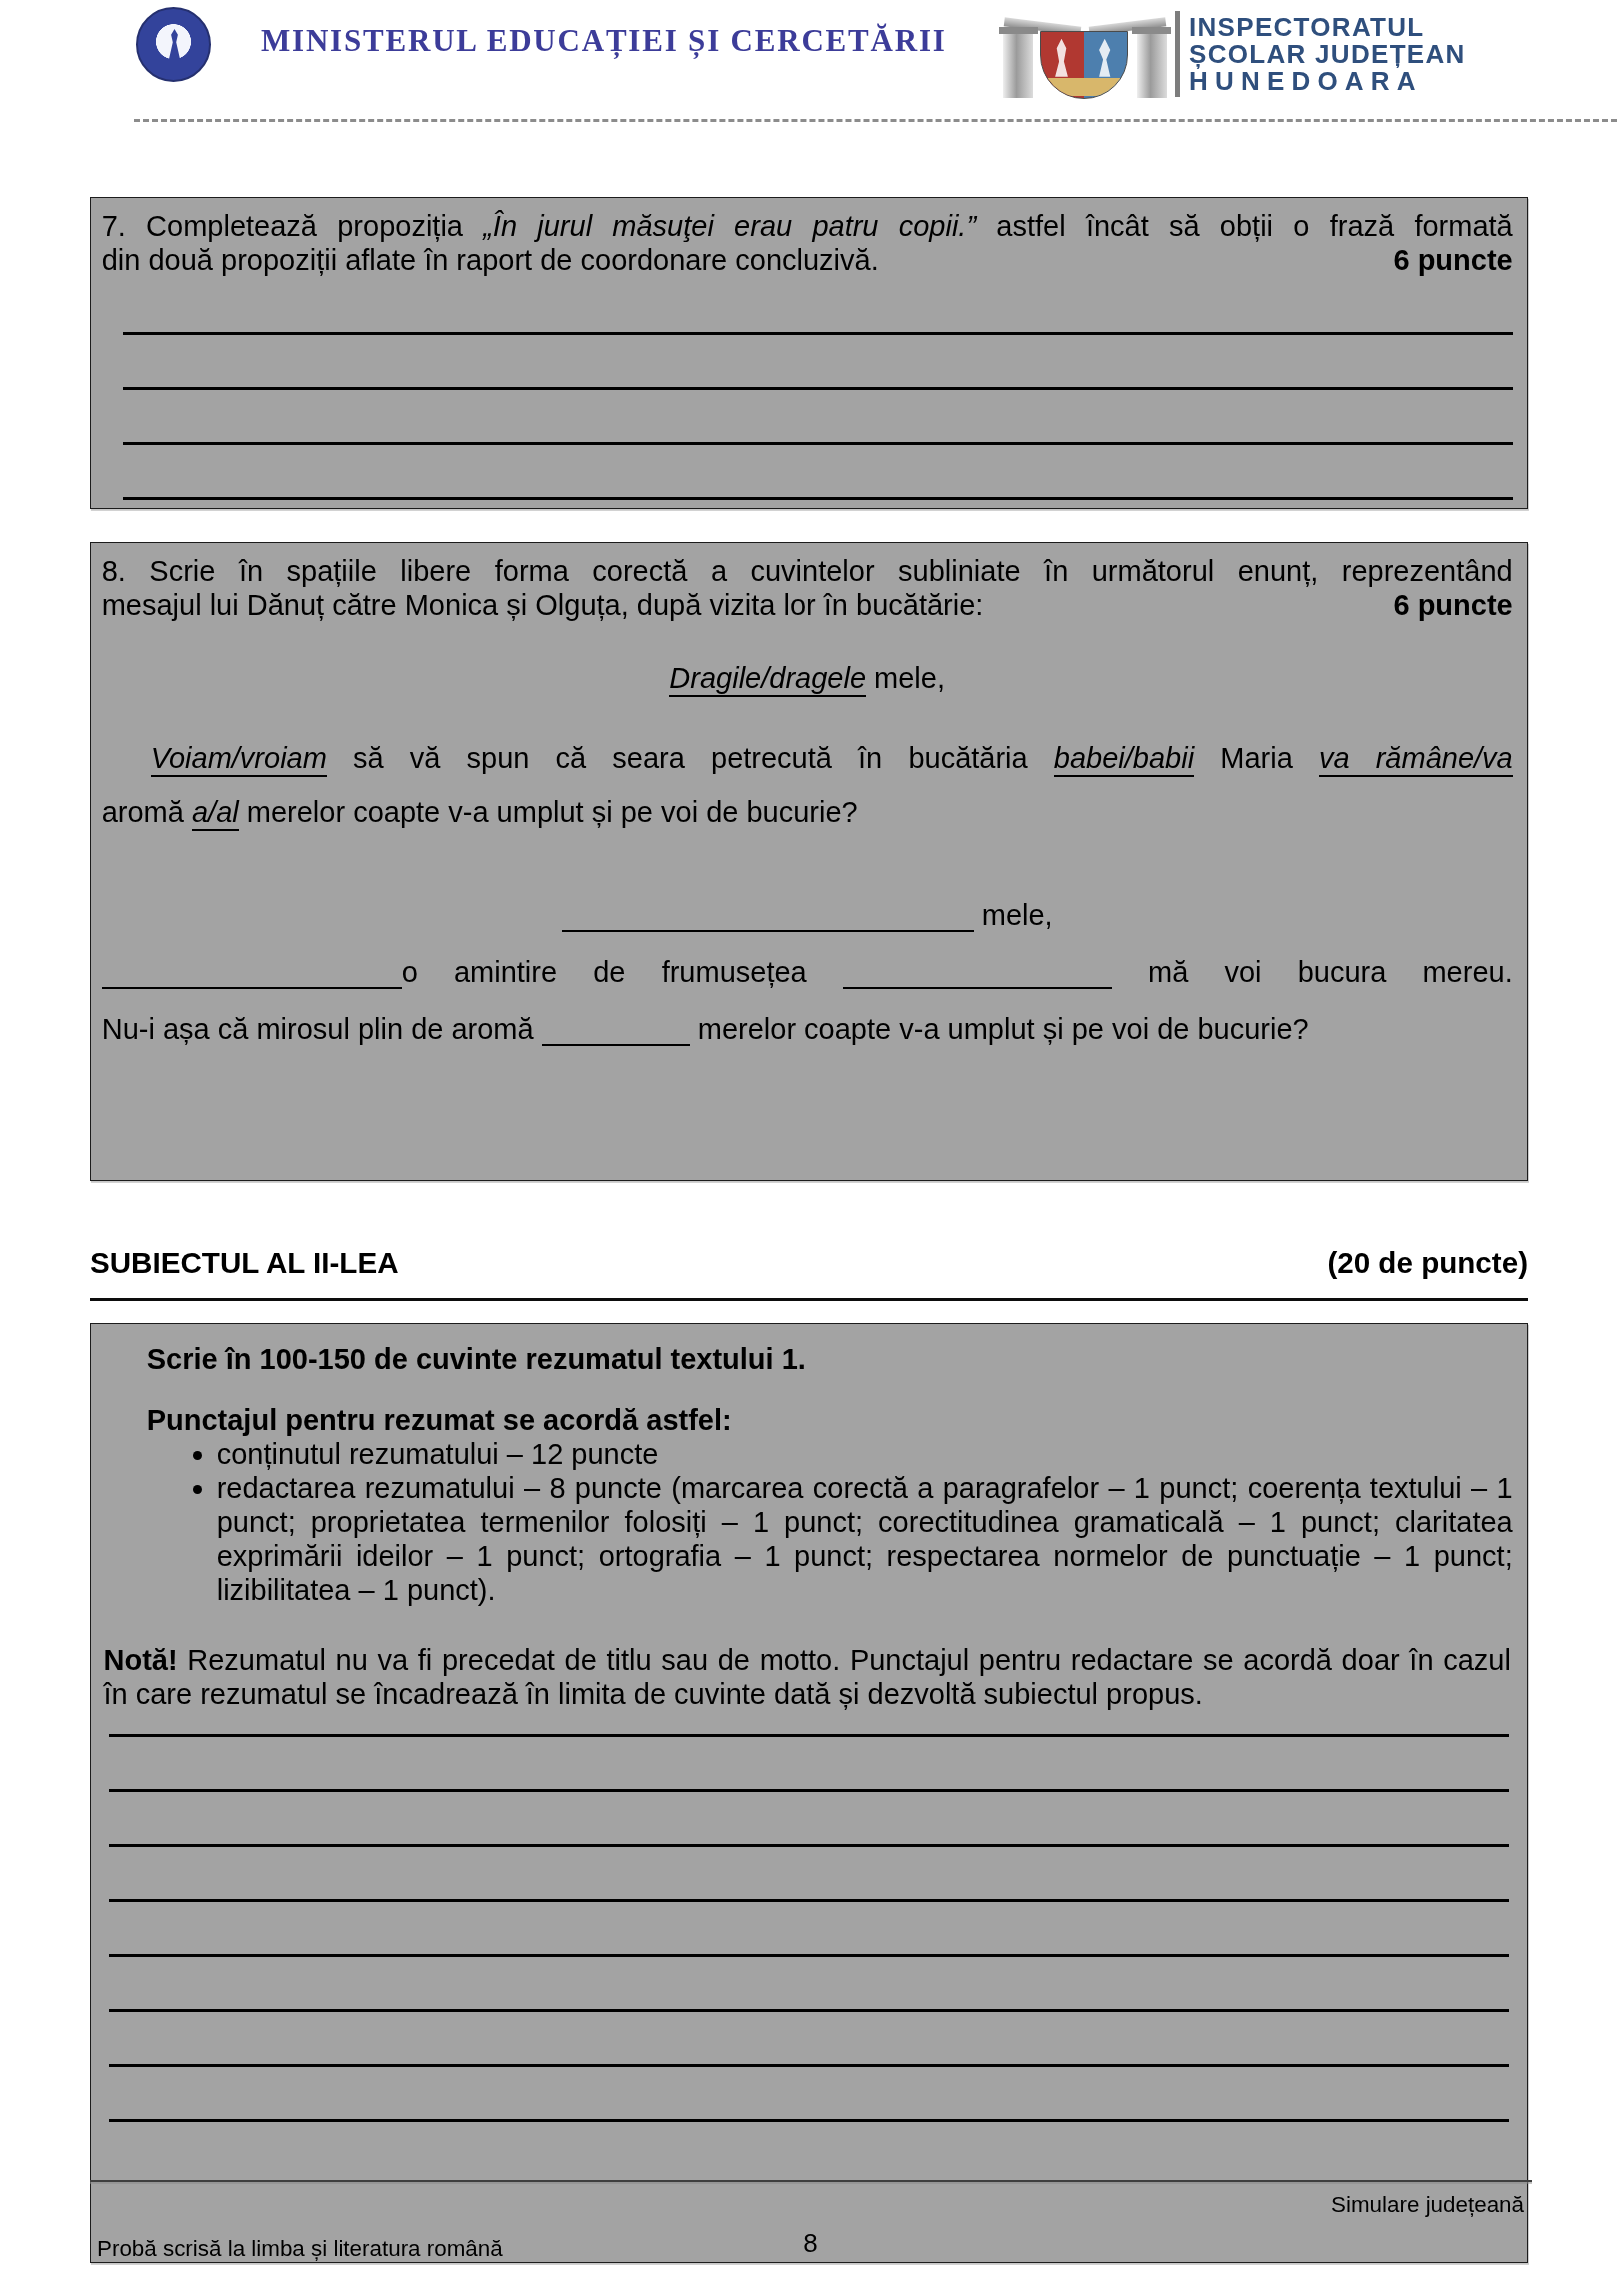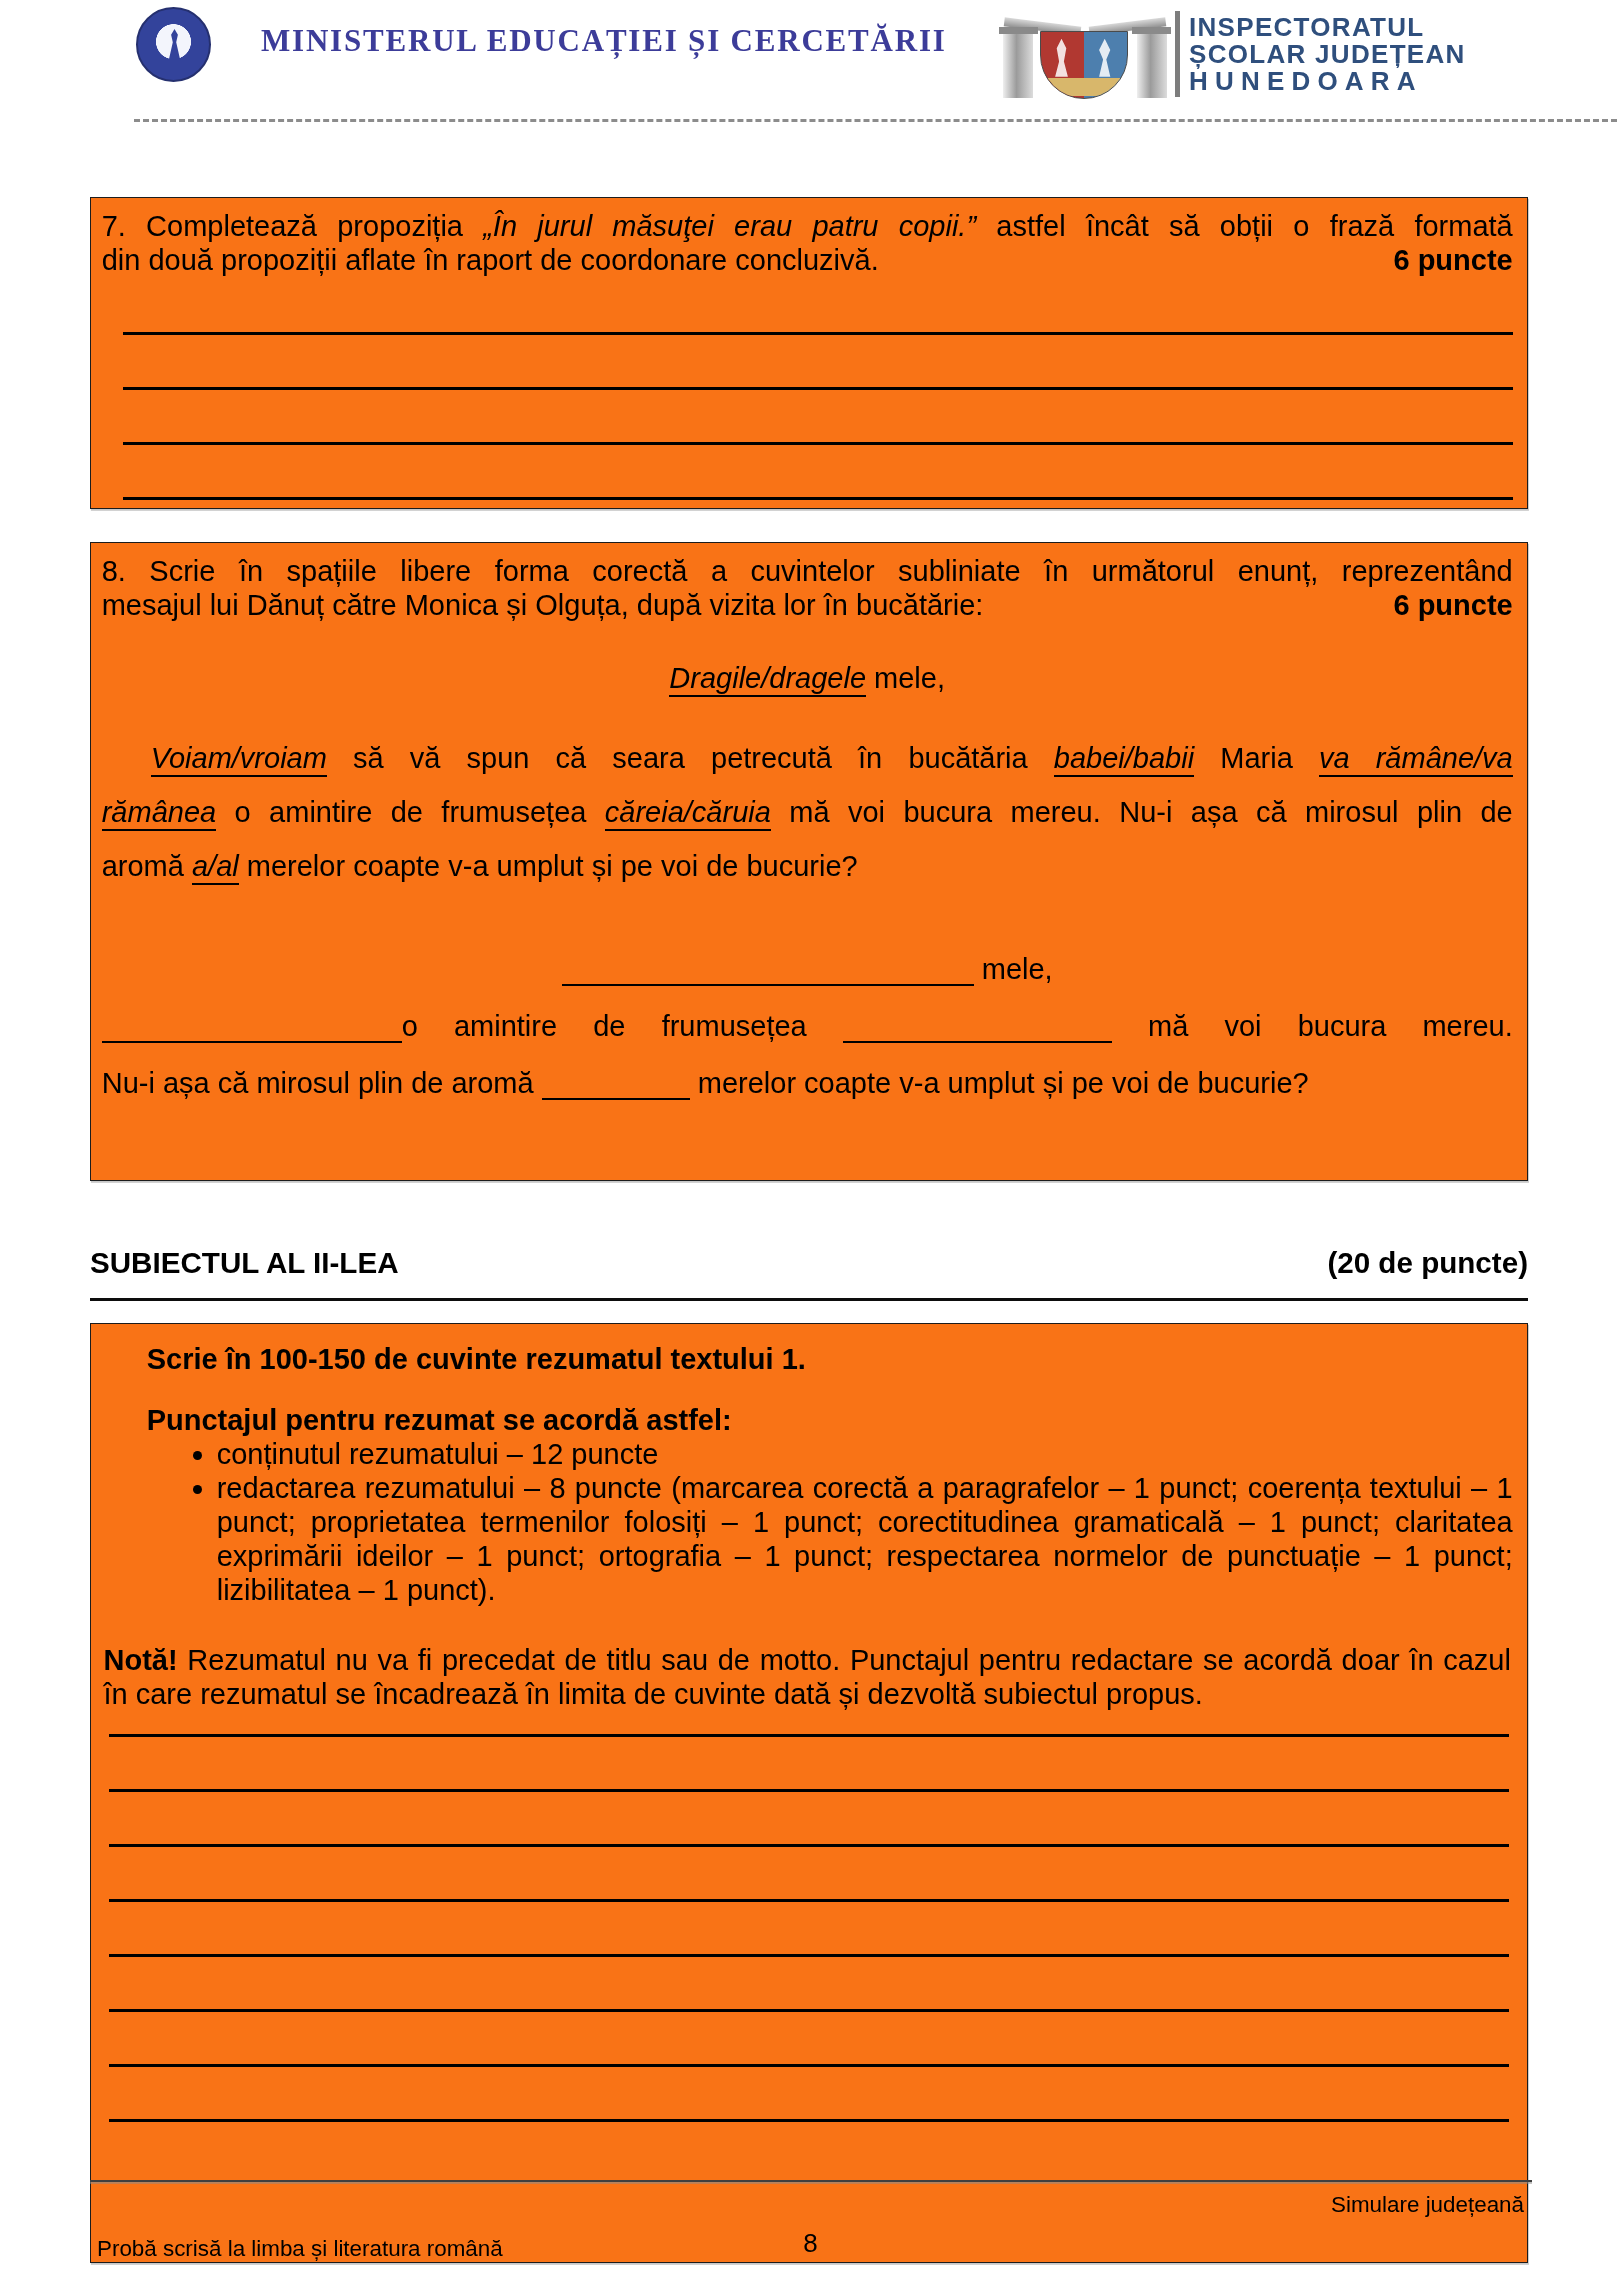--- a/index.html
+++ b/index.html
@@ -64,21 +64,21 @@
   .t{font-size:29px;line-height:34px;}
   .jlast{text-align:justify;text-align-last:justify;}
   .flexline{display:flex;justify-content:space-between;align-items:baseline;gap:28px;}
   .pts{font-weight:bold;white-space:nowrap;}
   .s-i{font-style:italic;}
   .s-iu{font-style:italic;border-bottom:2.7px solid #000;padding-bottom:1.8px;}
   .blank{display:inline-block;height:0.9px;border-bottom:2.7px solid #000;vertical-align:-7.2px;}
 
   
   .qbox{
-    left:90px;width:1438px;border:1.8px solid #1c1c1c;background:#f97316;box-sizing:border-box;
+    left:90px;width:1438px;border:1.8px solid #1c1c1c;background:#a3a3a3;box-sizing:border-box;
     box-shadow:0.9px 1.8px 0 rgba(130,130,130,.45);
   }
   #box-q7{top:197px;height:312px;}
   #box-q8{top:542px;height:639px;}
   #box-sum{top:1323px;height:940px;}
   .qpad{padding:10.7px 14.3px 0 10.7px;}
 
   .ansline{height:52px;border-bottom:3.6px solid #000;}
   .q7-ans{margin:3.6px 14.3px 0 32px;}
   .sum-ans{margin:0 18px 0 18px;}
@@ -163,21 +163,20 @@
     <div class="jlast">8. Scrie în spațiile libere forma corectă a cuvintelor subliniate în următorul enunț, reprezentând</div>
     <div class="flexline">
       <span>mesajul lui Dănuț către Monica și Olguța, după vizita lor în bucătărie:</span>
       <span class="pts">6 puncte</span>
     </div>
 
     <div class="salut t"><span class="s-iu">Dragile/dragele</span><span> mele,</span></div>
 
     <div class="para">
       <div class="pline j jlast indent t"><span class="s-iu">Voiam/vroiam</span><span> să vă spun că seara petrecută în bucătăria </span><span class="s-iu">babei/babii</span><span> Maria </span><span class="s-iu">va rămâne/va</span></div>
-      <div class="pline j jlast t"><span class="s-iu">rămânea</span><span> o amintire de frumusețea </span><span class="s-iu">căreia/căruia</span><span> mă voi bucura mereu. Nu-i așa că mirosul plin de</span></div>
       <div class="pline t"><span>aromă </span><span class="s-iu">a/al</span><span> merelor coapte v-a umplut și pe voi de bucurie?</span></div>
     </div>
 
     <div class="fills">
       <div class="fline fcenter t"><span class="blank" style="width: 412px;"></span><span> mele,</span></div>
       <div class="fline jlast t"><span class="blank" style="width: 300px;"></span><span>o amintire de frumusețea </span><span class="blank" style="width: 269px;"></span><span> mă voi bucura mereu.</span></div>
       <div class="fline t"><span>Nu-i așa că mirosul plin de aromă </span><span class="blank" style="width: 148px;"></span><span> merelor coapte v-a umplut și pe voi de bucurie?</span></div>
     </div>
   </div>
 </div>

